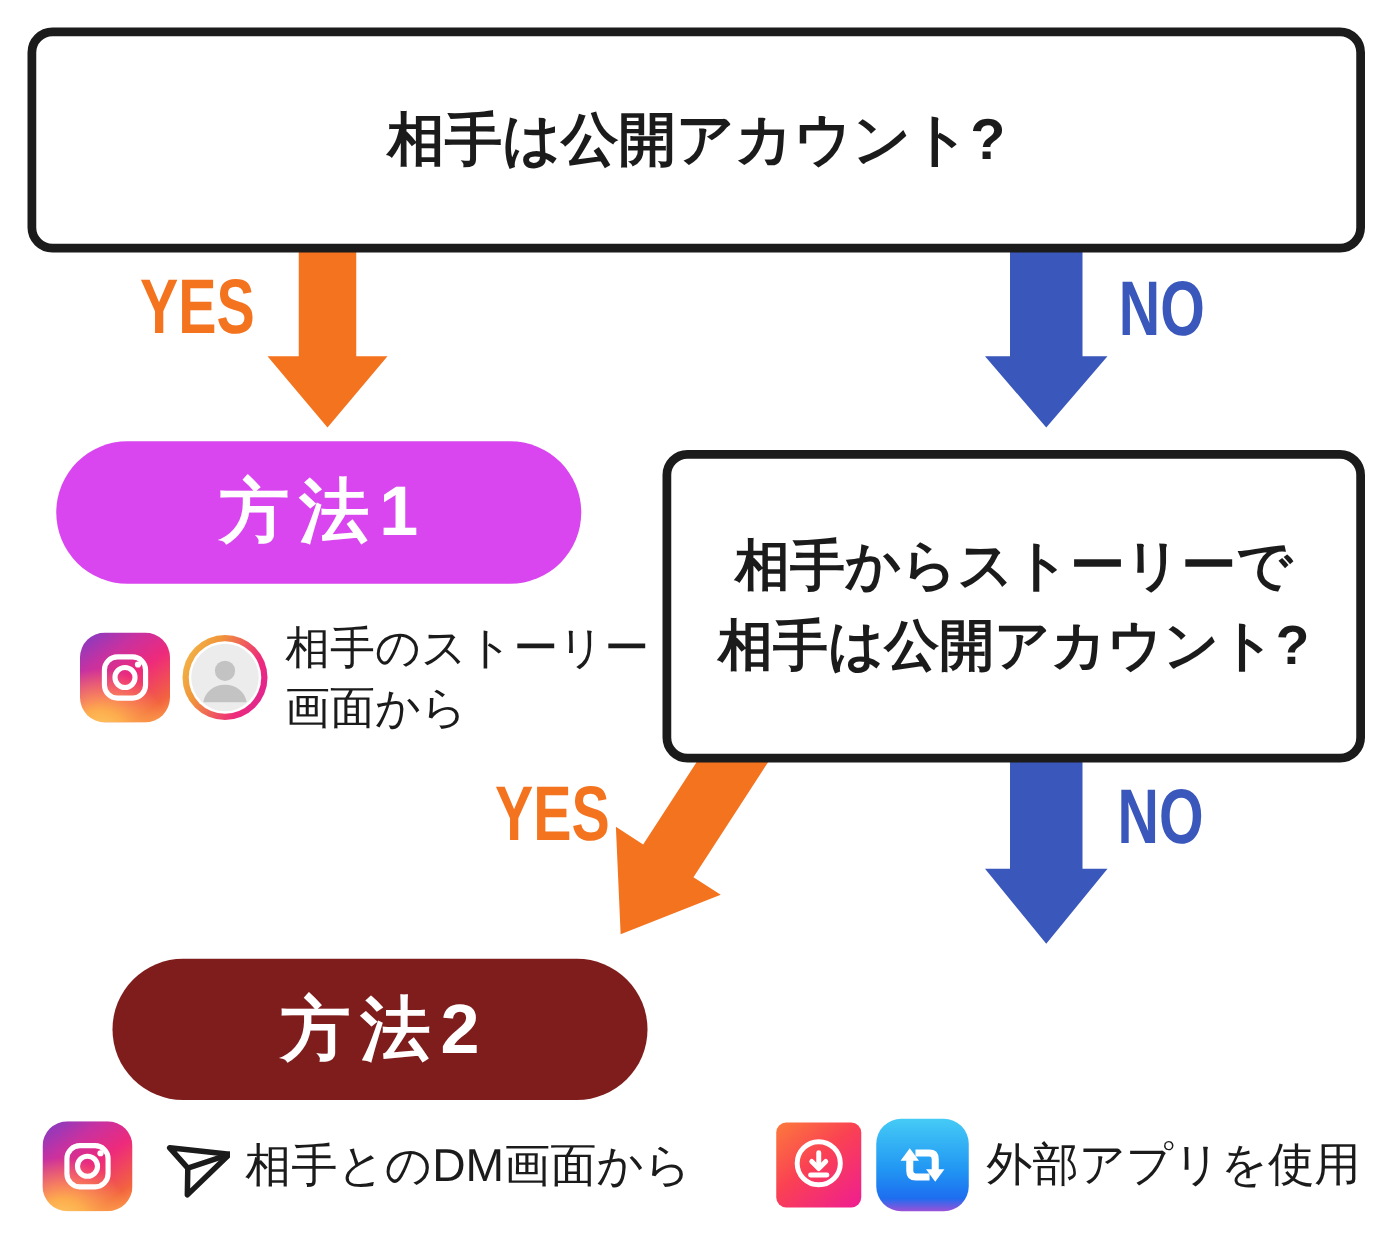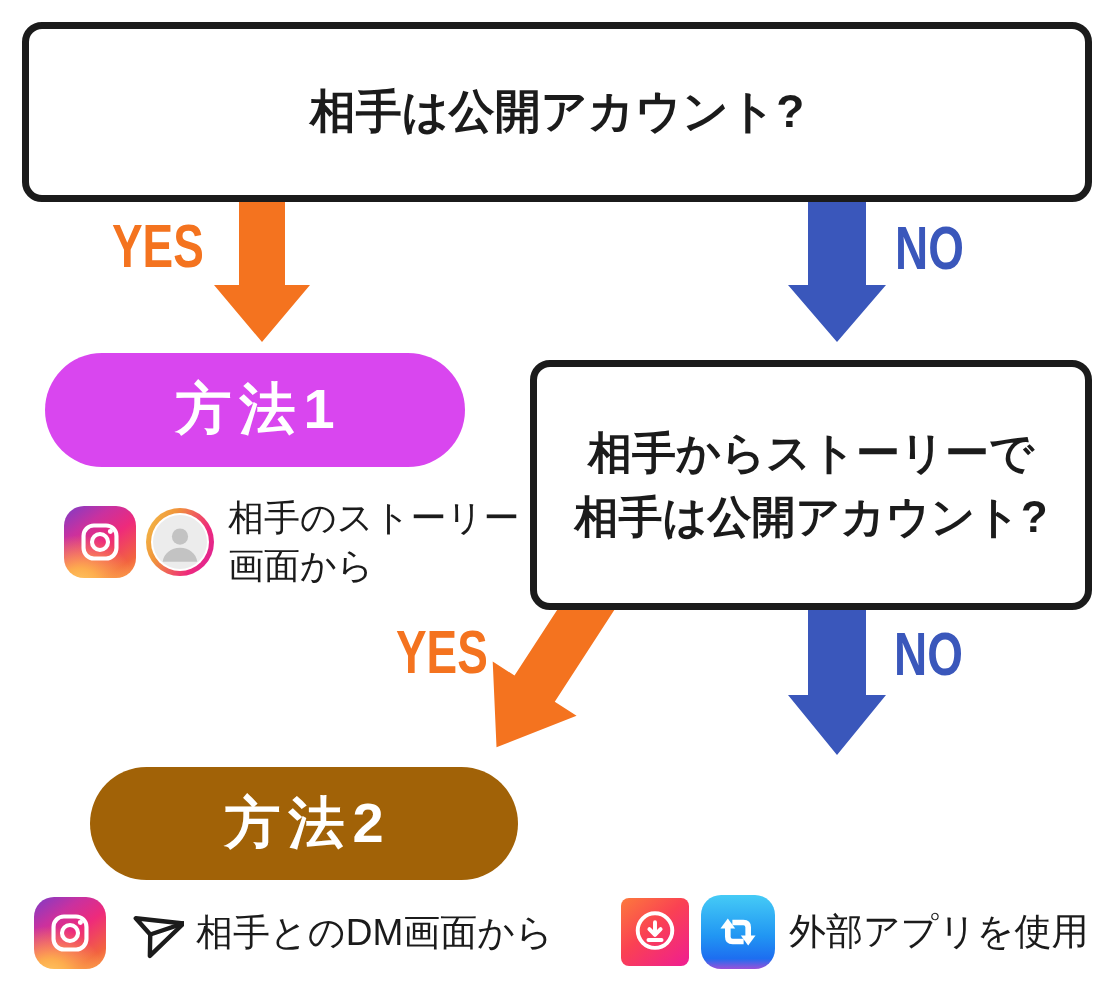--- a/index.html
+++ b/index.html
@@ -14,21 +14,21 @@
     font-weight:bold;text-align:center;
   }
   #qbox1{left:22px;top:22px;width:1056px;height:166px;font-size:46px;}
   #qbox2{left:530px;top:360px;width:548px;height:236px;font-size:44px;line-height:64px;}
   .pill{
     position:absolute;z-index:2;height:114px;border-radius:57px;
     display:flex;align-items:center;justify-content:center;
     color:#fff;font-size:56px;font-weight:bold;letter-spacing:8px;padding-left:8px;
   }
   #pill1{left:45px;top:353px;width:412px;background:#d946ef;}
-  #pill2{left:90px;top:767px;width:420px;height:113px;background:#a16207;}
+  #pill2{left:90px;top:767px;width:420px;height:113px;background:#7f1d1d;}
   #pill3{left:618px;top:767px;width:422px;height:113px;background:#35ACDE;}
   .yn{
     position:absolute;z-index:2;font-size:62px;font-weight:800;
     transform:scaleX(0.74);transform-origin:left top;letter-spacing:0px;white-space:nowrap;
   }
   .yn.orange{color:#F4731F;}
   .yn.blue{color:#3A57BB;}
   #yes1{left:112px;top:210px;}
   #no1{left:895px;top:212px;}
   #yes2{left:396px;top:616px;}

